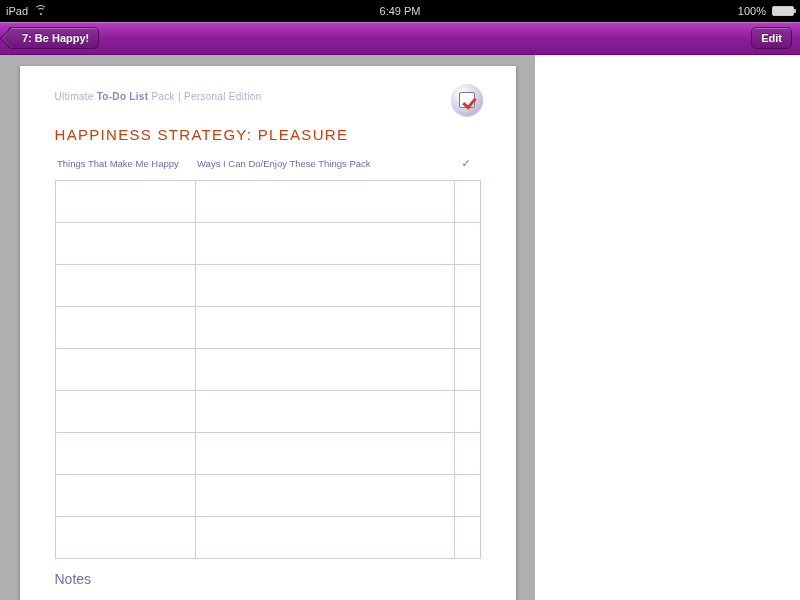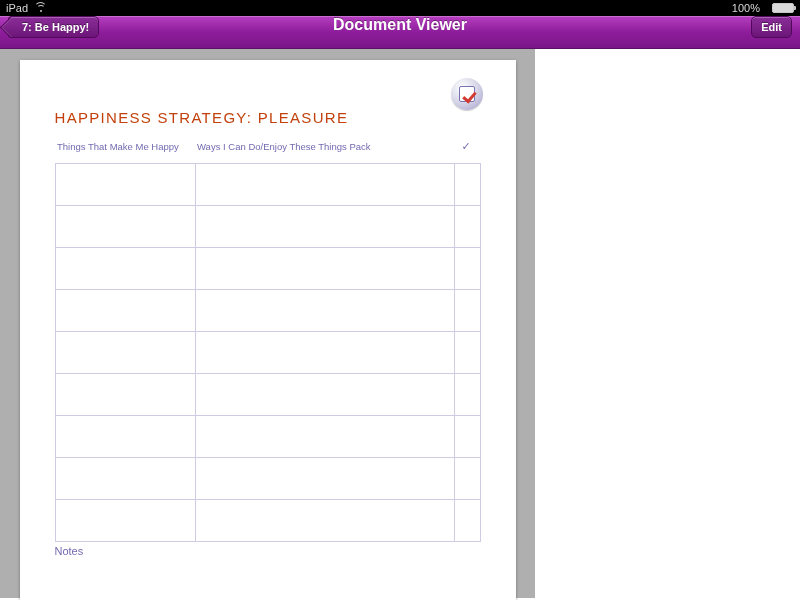--- a/index.html
+++ b/index.html
@@ -1,51 +1,51 @@
 <!DOCTYPE html>
 <html><head>
 <meta charset="utf-8">
 <style>
   * { box-sizing: border-box; margin: 0; padding: 0; }
   html, body { width: 800px; height: 600px; overflow: hidden; font-family: -apple-system, "Helvetica Neue", Arial, sans-serif; }
   body { background: #fff; }
 
   
   .statusbar {
-    height: 16px;
+    height: 22px;
     background: #000;
     color: #d9d9d9;
     font-size: 11px;
     display: flex;
     align-items: center;
     padding: 0 6px;
     position: relative;
   }
   .statusbar .left { display: flex; align-items: center; gap: 6px; }
   .statusbar .center {
     position: absolute; left: 0; right: 0; text-align: center; pointer-events: none;
   }
-  .statusbar .right { margin-left: auto; display: flex; align-items: center; gap: 12px; }
+  .statusbar .right { margin-left: auto; display: flex; align-items: center; gap: 6px; }
   .wifi-icon { display:inline-block; position:relative; width:13px; height:10px; }
   .wifi-icon .arc { position:absolute; border:1.3px solid #c7c7c7; border-radius:50%; border-bottom-color:transparent; border-left-color:transparent; border-right-color:transparent; }
   .wifi-icon .a1{ width:13px;height:13px; left:0; top:-1px;}
   .wifi-icon .a2{ width:8px;height:8px; left:2.5px; top:1.5px;}
   .wifi-icon .dot{ position:absolute; width:2px;height:2px; background:#c7c7c7; border-radius:50%; left:5.5px; top:7px;}
   .battery-icon {
     display:inline-block; width:22px; height:10px; border:1px solid #c7c7c7; border-radius:2px; position:relative;
     background:#d9d9d9;
   }
   .battery-icon::after{ content:""; position:absolute; right:-3px; top:2px; width:2px; height:4px; background:#c7c7c7; border-radius:0 1px 1px 0;}
 
   
   .navbar {
     height: 33px;
     background: linear-gradient(to bottom,#b63fc0 0%, #8e1d9b 50%, #7a1688 100%);
     border-bottom: 1px solid #5c0f67;
-    display:flex; align-items:flex-start; padding:0 8px; position:relative;
+    display:flex; align-items:center; padding:0 8px; position:relative;
     box-shadow: inset 0 1px 0 rgba(255,255,255,.25);
   }
   .navbar .title {
     position:absolute; left:0; right:0; text-align:center;
     color:#fff; font-weight:700; font-size:16px;
     text-shadow:0 -1px 0 rgba(0,0,0,.35);
     pointer-events:none;
   }
   .nav-btn {
     background: linear-gradient(to bottom,#8b2e98,#6c1578);
@@ -128,59 +128,62 @@
   .grid th.col1{ width:140px; }
   .grid th.col3{ width:26px; text-align:center; font-size:11px;}
   .grid td {
     border:1px solid #cfcbe2; height:42px;
     border-top:none;
   }
   .grid tr:first-child td{ border-top:none;}
   .grid td.col1{ border-left:1px solid #cfcbe2;}
   .grid td.col3{ }
   .notes {
-    margin-top:3px; color:#736ab1; font-size:11px;
+    margin-top:12px; color:#736ab1; font-size:14px;
   }
 </style>
 </head>
 <body>
 
 <div class="statusbar">
   <div class="left">
     <span>iPad</span>
     <span class="wifi-icon">
       <span class="arc a1"></span>
         <span class="arc a2"></span>
         <span class="dot"></span>
     </span>
   </div>
+  <div class="center">6:49 PM</div>
   <div class="right">
     <span>100%</span>
     <span class="battery-icon"></span>
   </div>
 </div>
 
 <div class="navbar">
   <button class="nav-btn back">
     <span>7: Be Happy!</span>
   </button>
-  <div class="title">Document Viewer</div>
   <div class="nav-right">
     <button class="nav-btn">
       <span>Edit</span>
     </button>
   </div>
 </div>
 
 <div class="viewport">
   <div class="page">
     <div class="brand-right-icon">
       <div class="circle">
           <div class="box"></div>
         </div>
+    </div>
+    <div class="brand-line">
+      <span>Ultimate </span><span class="strong">To-Do List</span><span> Pack | Personal Edition</span>
     </div>
     <div class="doc-title">HAPPINESS STRATEGY: PLEASURE</div>
 
     <table class="grid">
       <thead>
         <tr>
           <th class="col1">Things That Make Me Happy</th>
           <th class="col2">Ways I Can Do/Enjoy These Things Pack</th>
           <th class="col3">✓</th>
         </tr>

